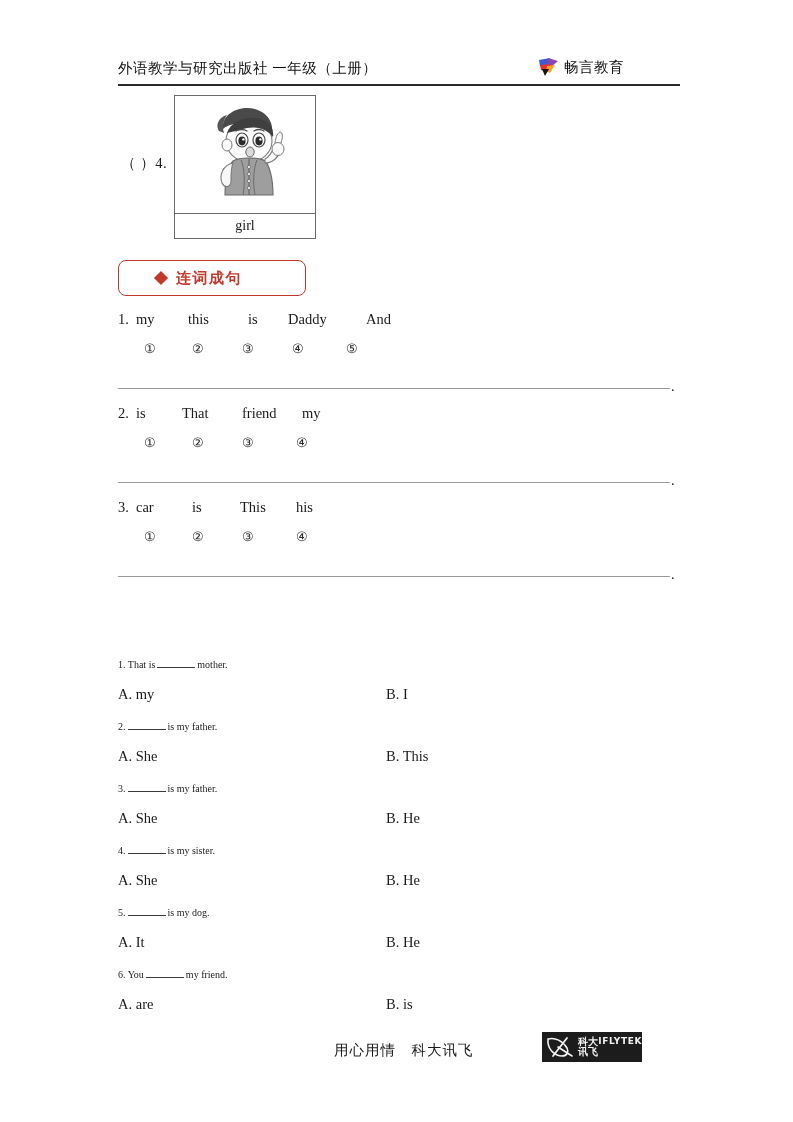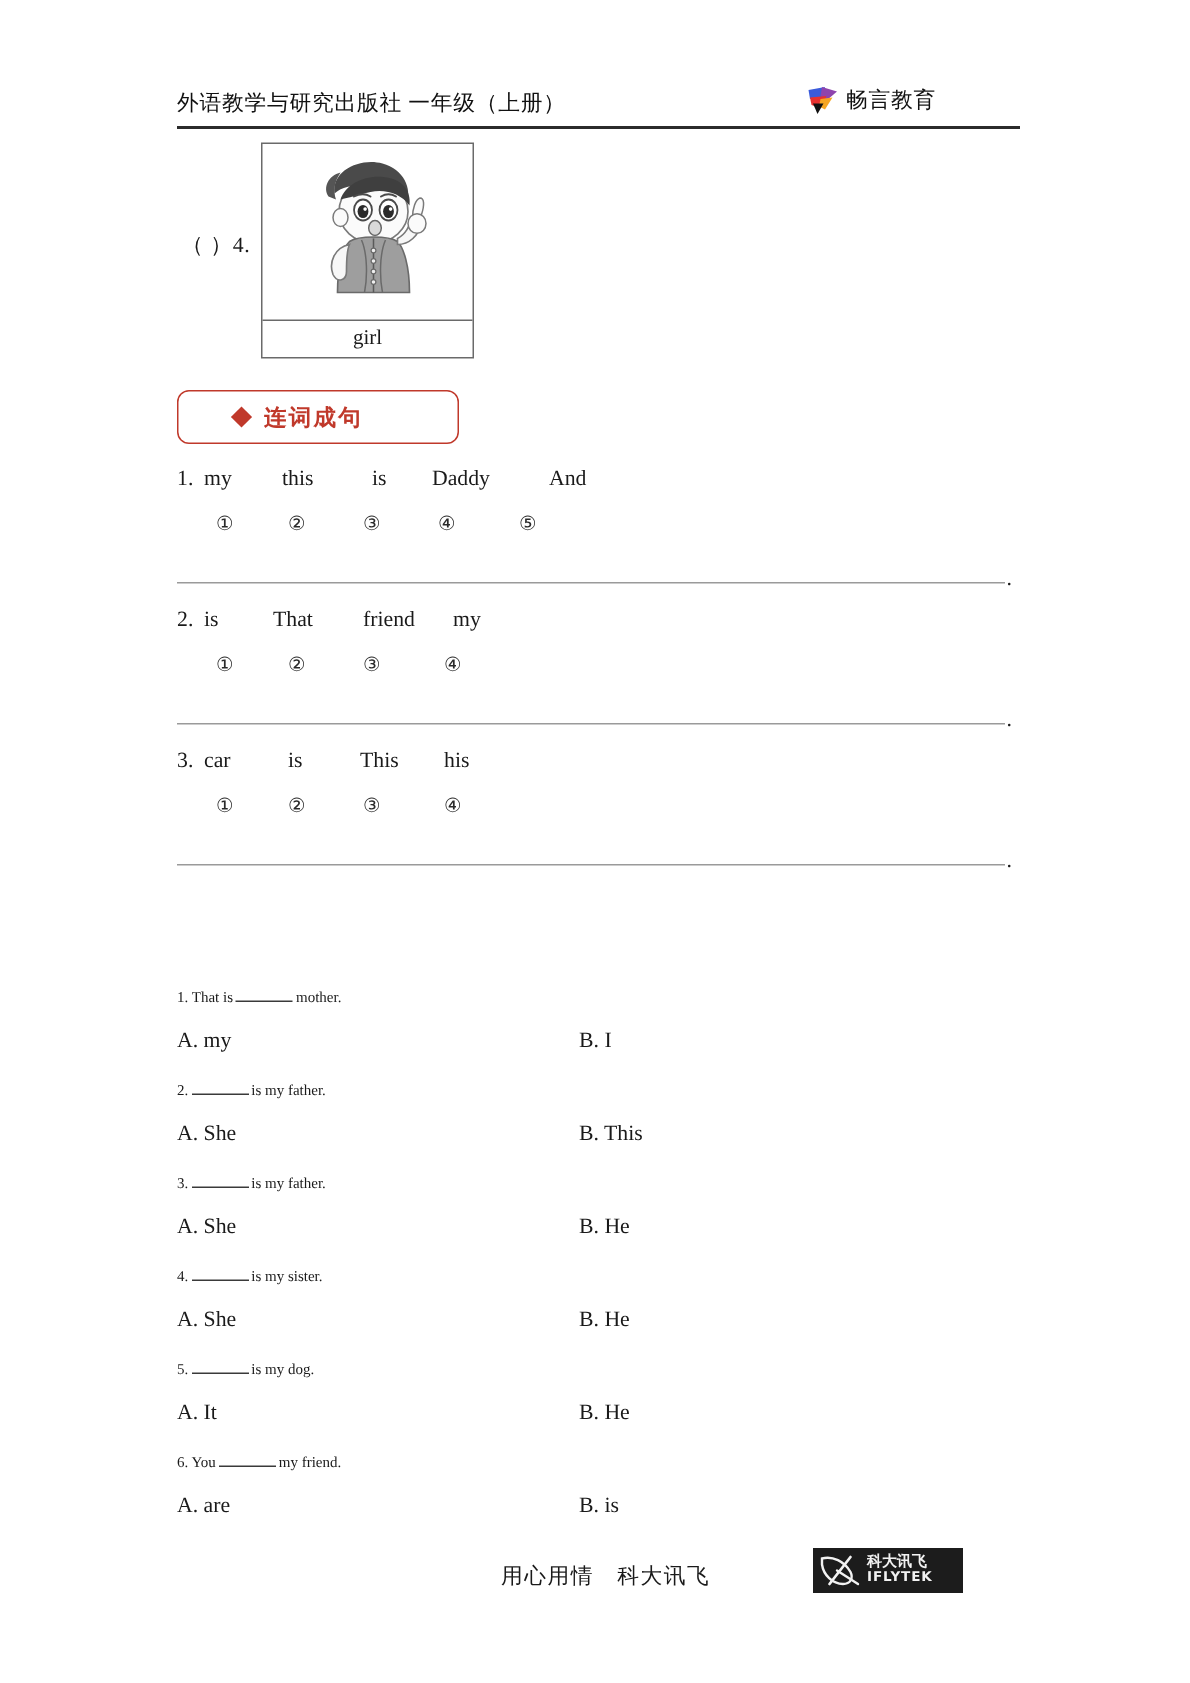--- a/index.html
+++ b/index.html
@@ -36,21 +36,21 @@
     font-size: 14.5px;
     letter-spacing: 0.5px;
     white-space: nowrap;
     color: #111;
   }
   .header-right {
     position: absolute;
     right: 56px;
     top: 2px;
     display: flex;
-    align-items: flex-start;
+    align-items: flex-end;
     gap: 4px;
     white-space: nowrap;
   }
   .brand-logo {
     width: 22px;
     height: 20px;
     display: block;
   }
   .brand-text {
     font-size: 14.5px;
@@ -252,21 +252,21 @@
     padding-left: 3px;
     box-sizing: border-box;
   }
   .footer-logo .mark {
     width: 30px;
     height: 24px;
     flex: 0 0 auto;
   }
   .footer-logo .wordmark {
     display: flex;
-    flex-direction: column;
+    flex-direction: row;
     justify-content: flex-start;
     line-height: 1.05;
   }
   .footer-logo .wm-cn {
     font-family: "DejaVu Sans", "Liberation Sans", sans-serif;
     font-size: 10px;
     font-weight: bold;
     color: #f2f2f2;
     letter-spacing: 0px;
   }

